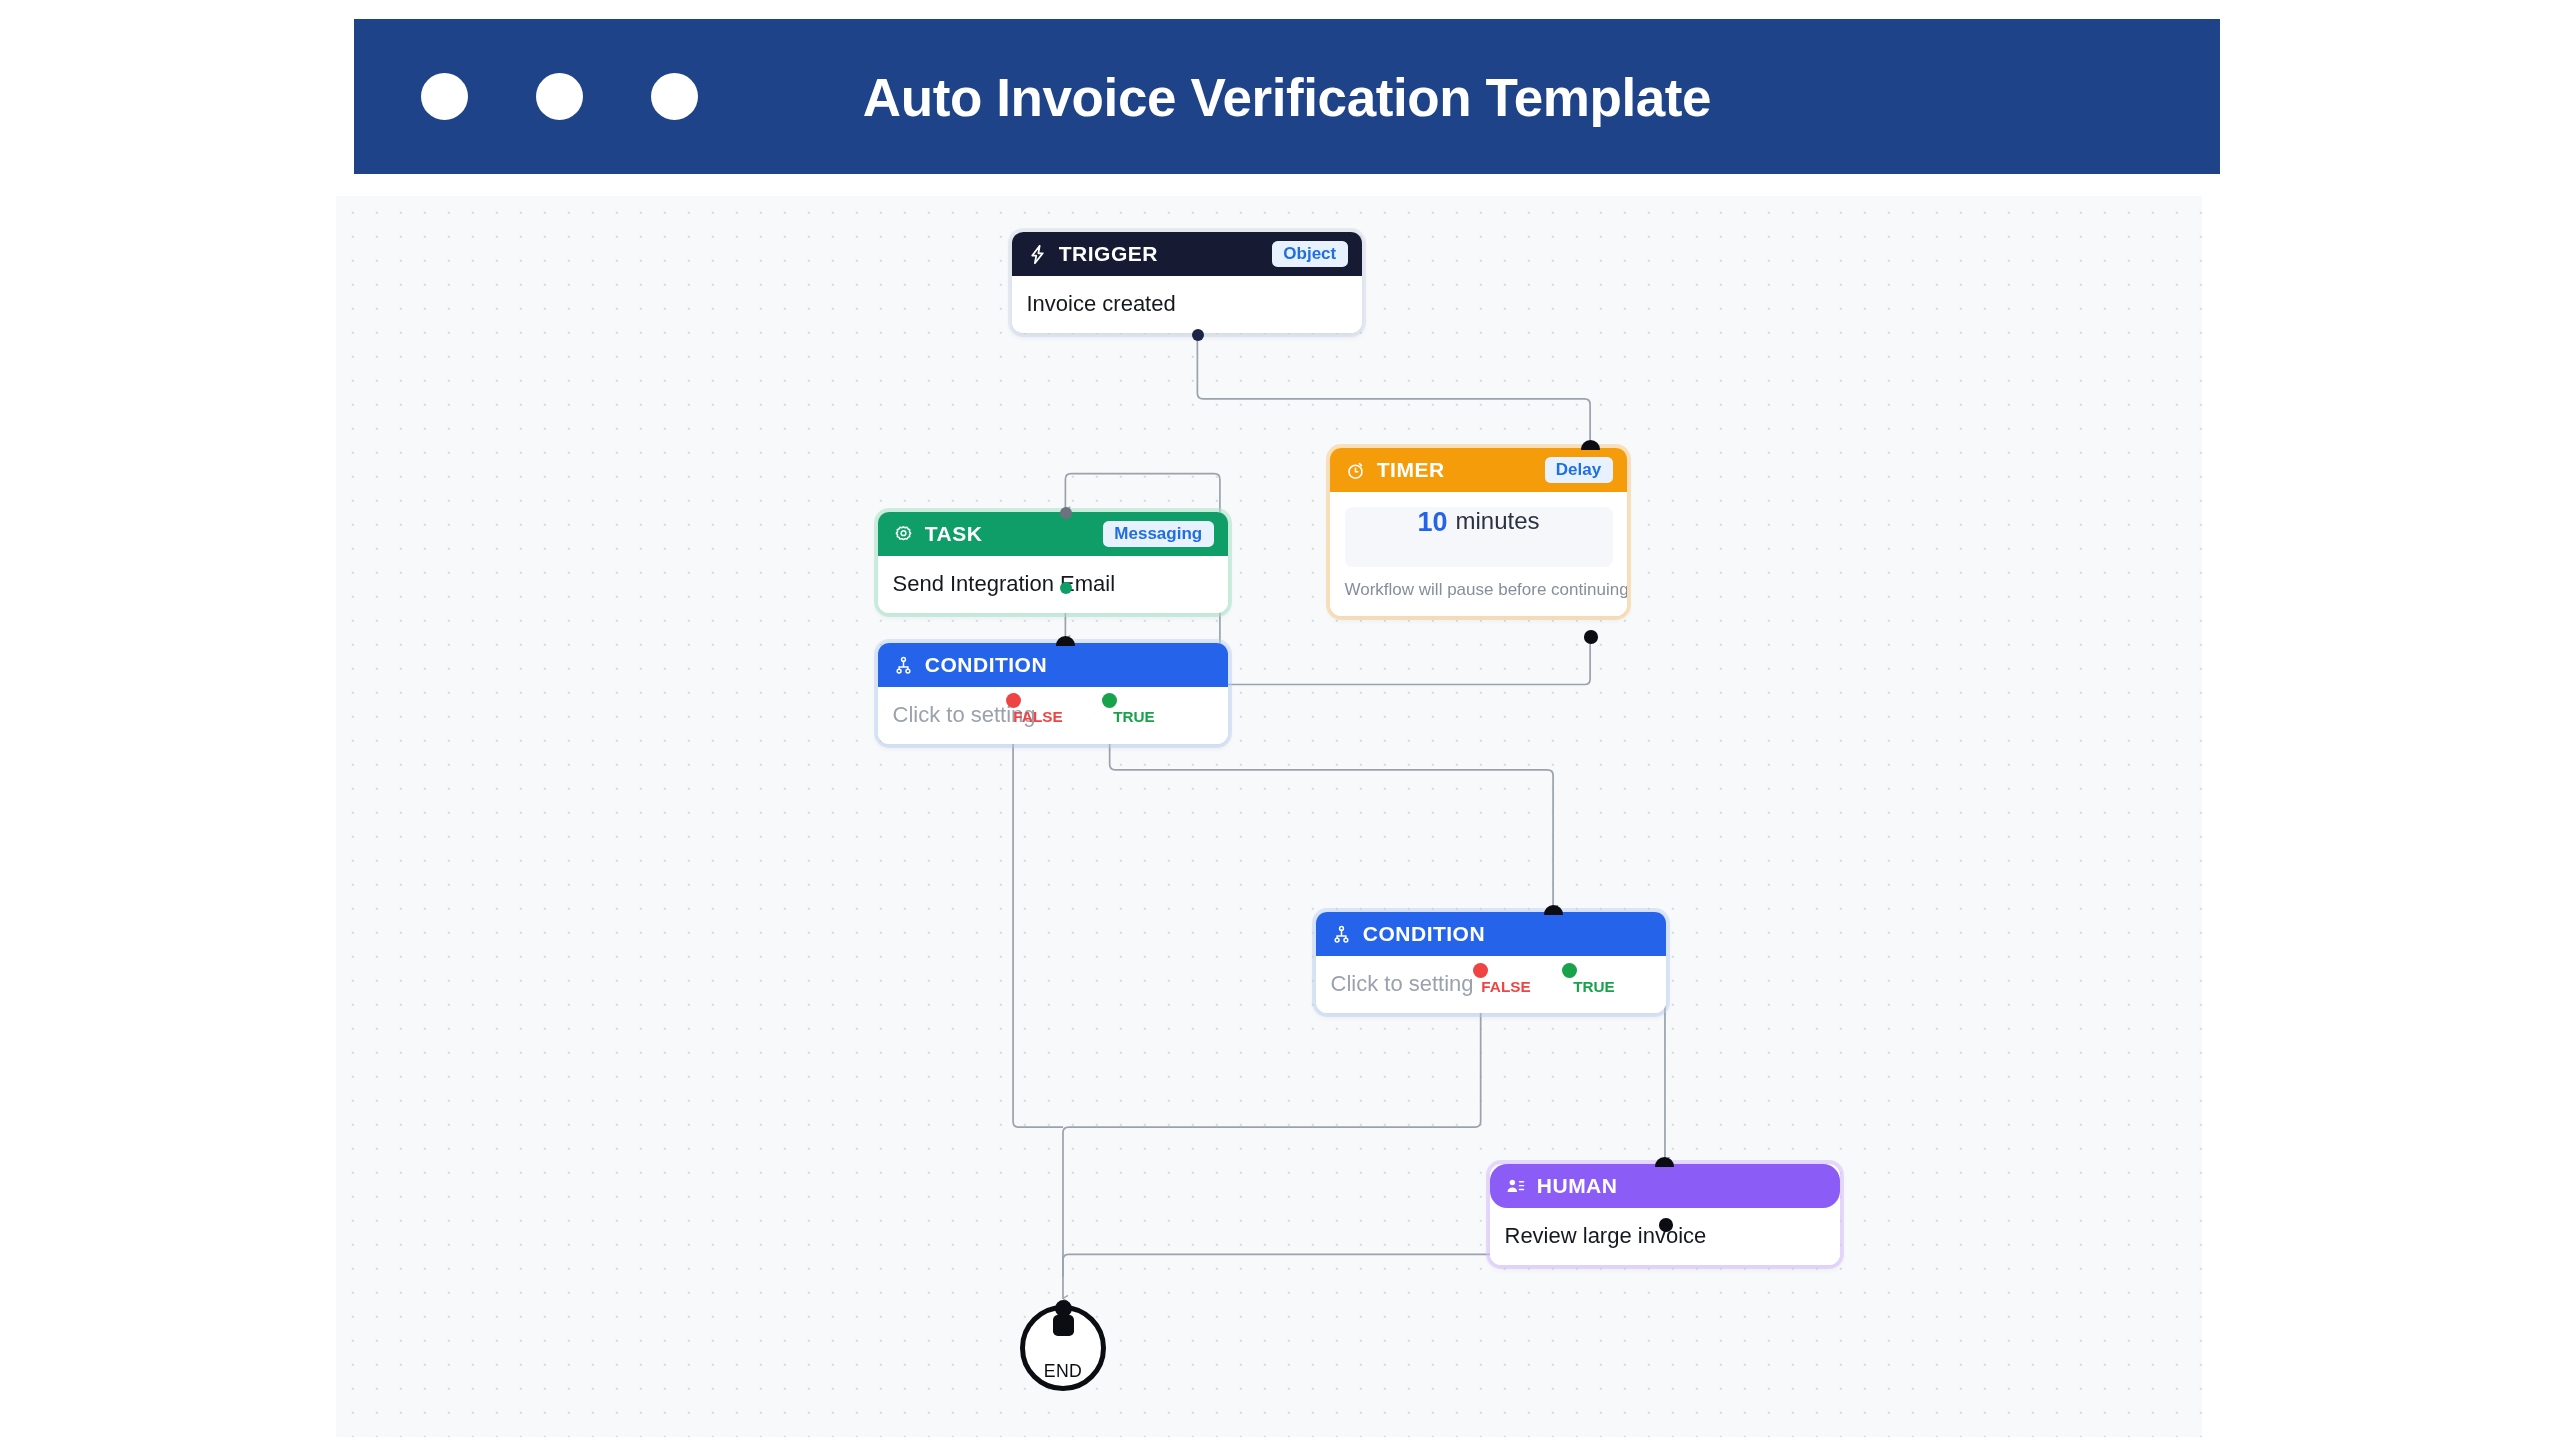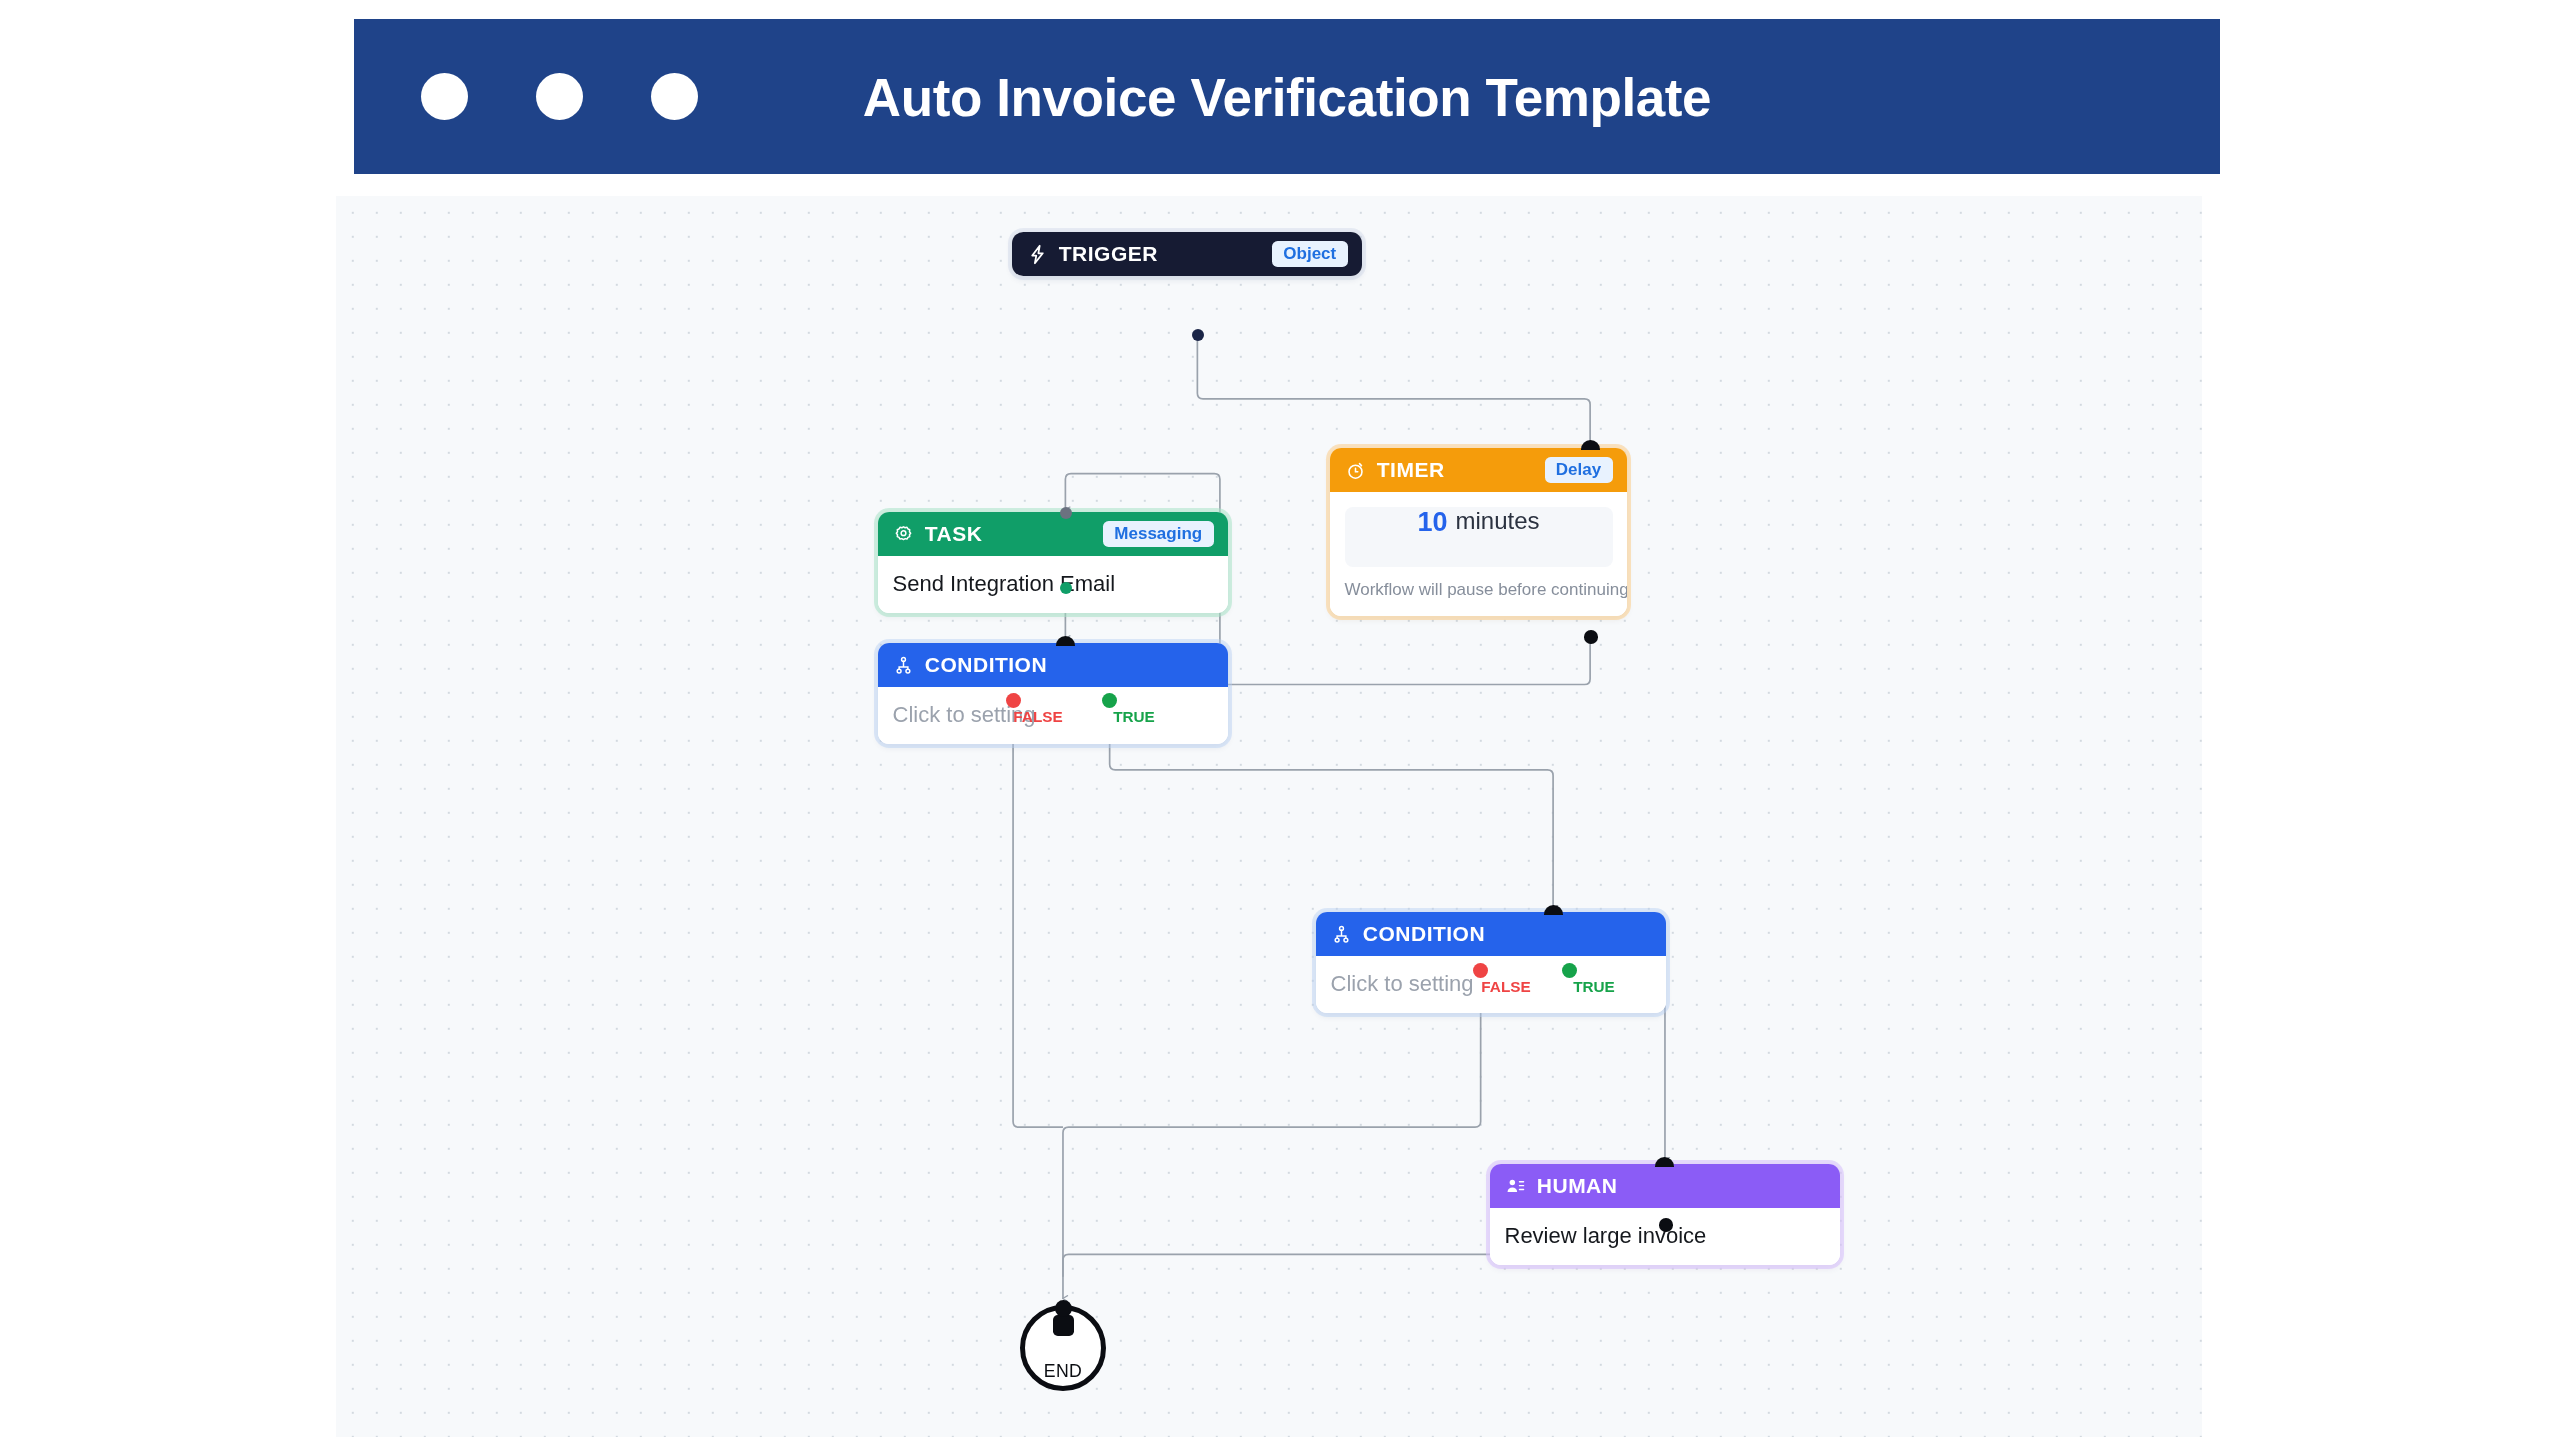--- a/index.html
+++ b/index.html
@@ -56,21 +56,21 @@
     border-radius:5.6px; padding:3.2px 11.3px; white-space:nowrap;
   }
   .node-body{ padding:14.5px 14.5px 16px; background:#ffffff; }
   .node-body .txt{ font-size:22px; color:#15181d; white-space:nowrap; }
   .node-body .ph { font-size:22px; color:#9ba2ad; white-space:nowrap; }
 
   .h-dark  { background:#161b33; }
   .h-green { background:#109e68; }
   .h-amber { background:#f59c0b; }
   .h-blue  { background:#2563eb; }
-  .h-purple{ background:#8b5cf6; }
+  .h-purple{ background:#8b5cf6;border-radius:17px; }
 
   
   .timer-box{
     background:#f5f7fa; border-radius:8px; height:60px;
     display:flex; justify-content:center; gap:8px;
   }
   .timer-val{ font-size:27px; font-weight:bold; color:#2563eb; }
   .timer-unit{ font-size:24px; color:#2b3240; }
   .timer-note{ margin-top:13px; text-align:center; font-size:17px; color:#868e9b; white-space:nowrap; }
 
@@ -155,20 +155,23 @@
     </svg>
 
     <div class="node dark" style="left:676px; top:36px; width:350px;">
       <div class="node-head h-dark">
         <svg class="ico" viewBox="0 0 24 24">
           <path d="M14.5 2 L6 13.2 h4.6 L9 22 L18 10.6 h-5 Z" fill="none" stroke="#ffffff" stroke-width="2" stroke-linejoin="round"></path>
         </svg>
         <span class="ttl">TRIGGER</span>
         <span class="badge">Object</span>
       </div>
+      <div class="node-body">
+        <div class="txt">Invoice created</div>
+      </div>
     </div>
     <span class="port port-out-dark" style="left:856px; top:133px;"></span>
 
     <div class="node green" style="left:542px; top:316px; width:350px;">
       <div class="node-head h-green">
         <svg class="ico" viewBox="0 0 24 24">
           <path d="M12 3.2 l1.9 1.1 2.1-.5 1.1 1.9 2 .9-.3 2.2 1.4 1.7-1.4 1.7.3 2.2-2 .9-1.1 1.9-2.1-.5L12 17.8
                    l-1.9-1.1-2.1.5-1.1-1.9-2-.9.3-2.2L3.8 10.5 5.2 8.8 4.9 6.6l2-.9L8 3.8l2.1.5z" fill="none" stroke="#ffffff" stroke-width="1.7" stroke-linejoin="round"></path>
           <circle cx="12" cy="10.5" r="2.7" fill="none" stroke="#ffffff" stroke-width="1.7"></circle>
         </svg>

